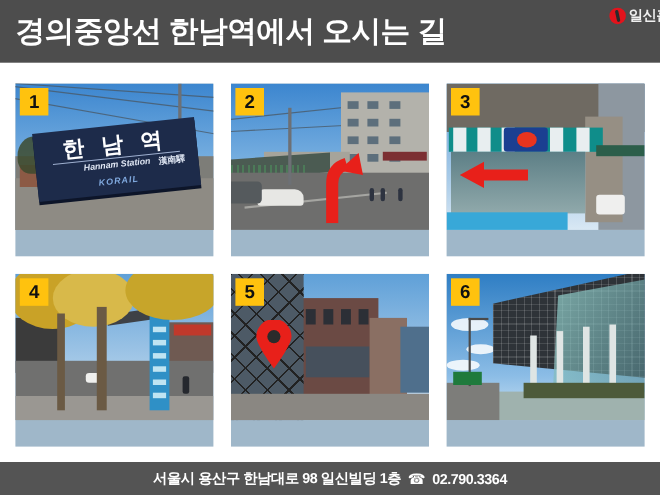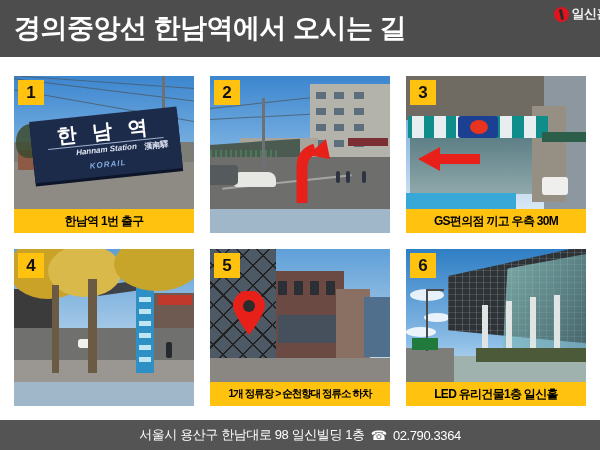--- a/index.html
+++ b/index.html
@@ -179,21 +179,21 @@
   .c6-sign{position:absolute;left:6px;bottom:32px;width:26px;height:12px;background:#1f7a3c;}
   .c6-road2{position:absolute;left:0;bottom:0;width:48px;height:34px;background:#7d7d7a;}
 
   
   .footer{
     position:absolute;left:0;bottom:0;width:600px;height:30px;
     background:#545454;
     display:flex;align-items:center;justify-content:center;gap:6px;
   }
   .footer-text{
-    color:#fff;font-size:13px;font-weight:normal;letter-spacing:-0.4px;white-space:nowrap;
+    color:#fff;font-size:13px;font-weight:bold;letter-spacing:-0.4px;white-space:nowrap;
   }
   .footer-phone-icon{color:#fff;font-size:13px;line-height:1;}
   .footer-url{color:#fff;font-size:13px;font-weight:bold;letter-spacing:-0.2px;white-space:nowrap;}
 </style>
 </head>
 <body>
 
 <div class="page">
 
   <div class="header">
@@ -219,21 +219,20 @@
         <div class="c1-tree"></div>
         <div class="c1-sign">
           <div class="c1-sign-kr">한 남 역</div>
           <div class="c1-sign-rule"></div>
           <div class="c1-sign-en">Hannam Station</div>
           <div class="c1-sign-cn">漢南驛</div>
           <div class="c1-korail">KORAIL</div>
         </div>
       </div>
       <div class="badge">1</div>
-      <div class="caption">한남역 1번 출구</div>
     </div>
 
     <div class="card">
       <div class="photo">
         <div class="sky"></div>
         <div class="c1-wire" style="left:-10px;top:22px;width:210px;transform:rotate(-6deg);"></div>
         <div class="c1-wire" style="left:-10px;top:38px;width:210px;transform:rotate(-3deg);"></div>
         <div class="c2-bldg">
           <i style="left:6px;top:8px;width:10px;height:7px;"></i>
           <i style="left:24px;top:8px;width:10px;height:7px;"></i>
@@ -283,21 +282,20 @@
         <div class="c3-logo"></div>
         <div class="c3-glass"></div>
         <div class="c3-awn2"></div>
         <div class="c3-blue"></div>
         <div class="c3-van"></div>
         <svg class="arrow-left" viewBox="0 0 62 26">
           <polygon points="0 13 22 1 22 8 62 8 62 18 22 18 22 25" fill="#e8201a"></polygon>
         </svg>
       </div>
       <div class="badge">3</div>
-      <div class="caption">GS편의점 끼고 우측 30M</div>
     </div>
 
     <div class="card">
       <div class="photo">
         <div class="sky pale"></div>
         <div class="c4-bldgL"></div>
         <div class="c4-shop"></div>
         <div class="c4-shopsign"></div>
         <div class="c4-road"></div>
         <div class="c4-walk"></div>
@@ -335,21 +333,20 @@
         <div class="c5-bldg3"></div>
         <div class="c5-glass"></div>
         <div class="c5-diag"></div>
         <div class="c5-road"></div>
         <svg class="pin" viewBox="0 0 34 44">
           <path d="M17 44 C17 44 33 23 33 15 A16 16 0 1 0 1 15 C1 23 17 44 17 44 Z" fill="#e8201a"></path>
           <circle cx="17" cy="15" r="6" fill="#2b2b2b"></circle>
         </svg>
       </div>
       <div class="badge">5</div>
-      <div class="caption tight">1개 정류장 &gt; 순천향대 정류소 하차</div>
     </div>
 
     <div class="card">
       <div class="photo">
         <div class="c6-sky"></div>
         <div class="c6-cloud" style="left:4px;top:40px;width:34px;height:12px;"></div>
         <div class="c6-cloud" style="left:18px;top:64px;width:26px;height:9px;"></div>
         <div class="c6-cloud" style="left:0px;top:78px;width:30px;height:10px;"></div>
         <div class="c6-face"></div>
         <div class="c6-grid"></div>
@@ -358,21 +355,20 @@
         <div class="c6-col" style="left:100px;top:52px;height:62px;"></div>
         <div class="c6-col" style="left:124px;top:48px;height:64px;"></div>
         <div class="c6-col" style="left:148px;top:46px;height:64px;"></div>
         <div class="c6-base"></div>
         <div class="c6-hedge"></div>
         <div class="c6-road2"></div>
         <div class="c6-lamp"></div>
         <div class="c6-sign"></div>
       </div>
       <div class="badge">6</div>
-      <div class="caption">LED 유리건물1층 일신홀</div>
     </div>
 
   </div>
 
   <div class="footer">
     <span class="footer-text">서울시 용산구 한남대로 98 일신빌딩 1층</span>
     <span class="footer-phone-icon">☎</span>
     <span class="footer-text">02.790.3364</span>
   </div>
 

